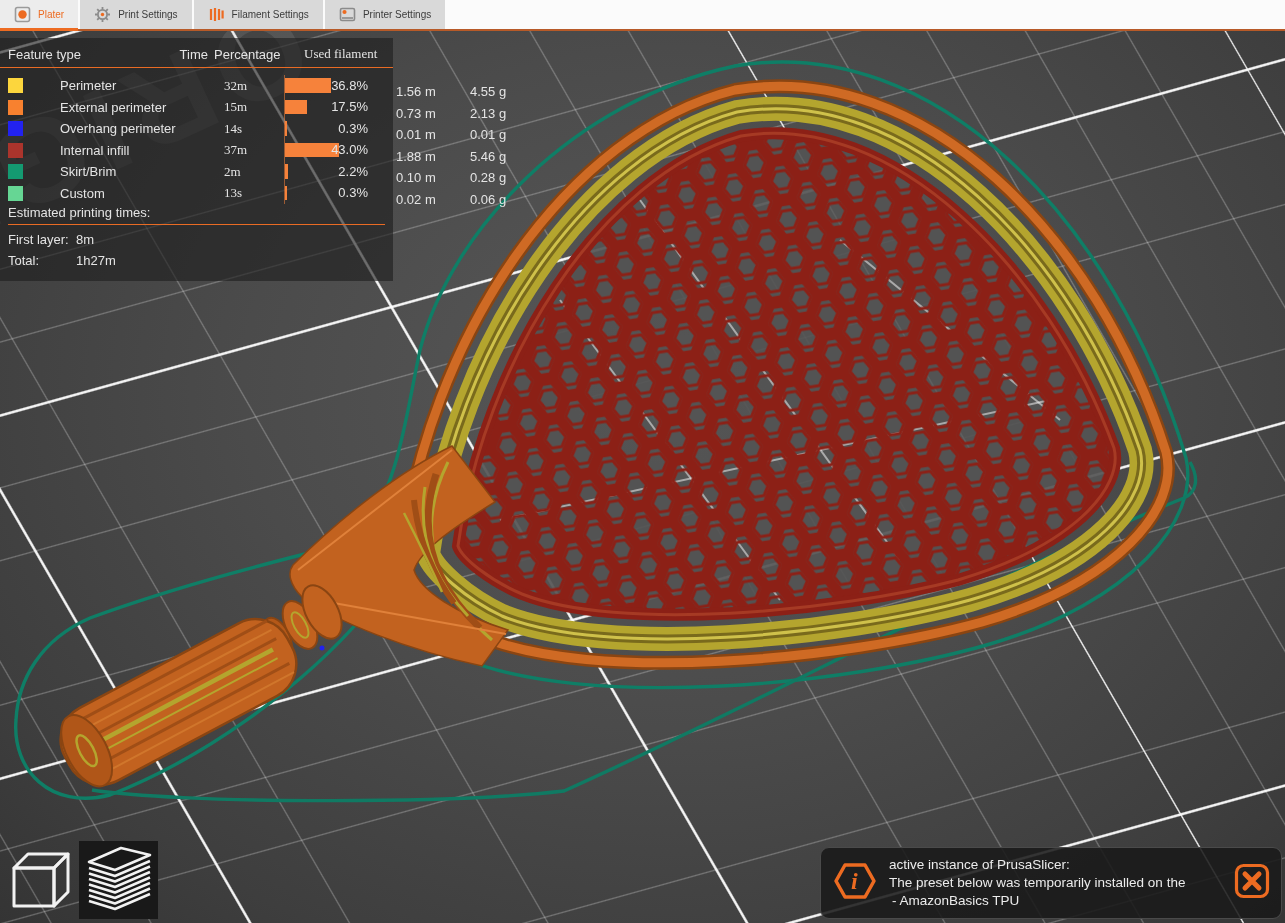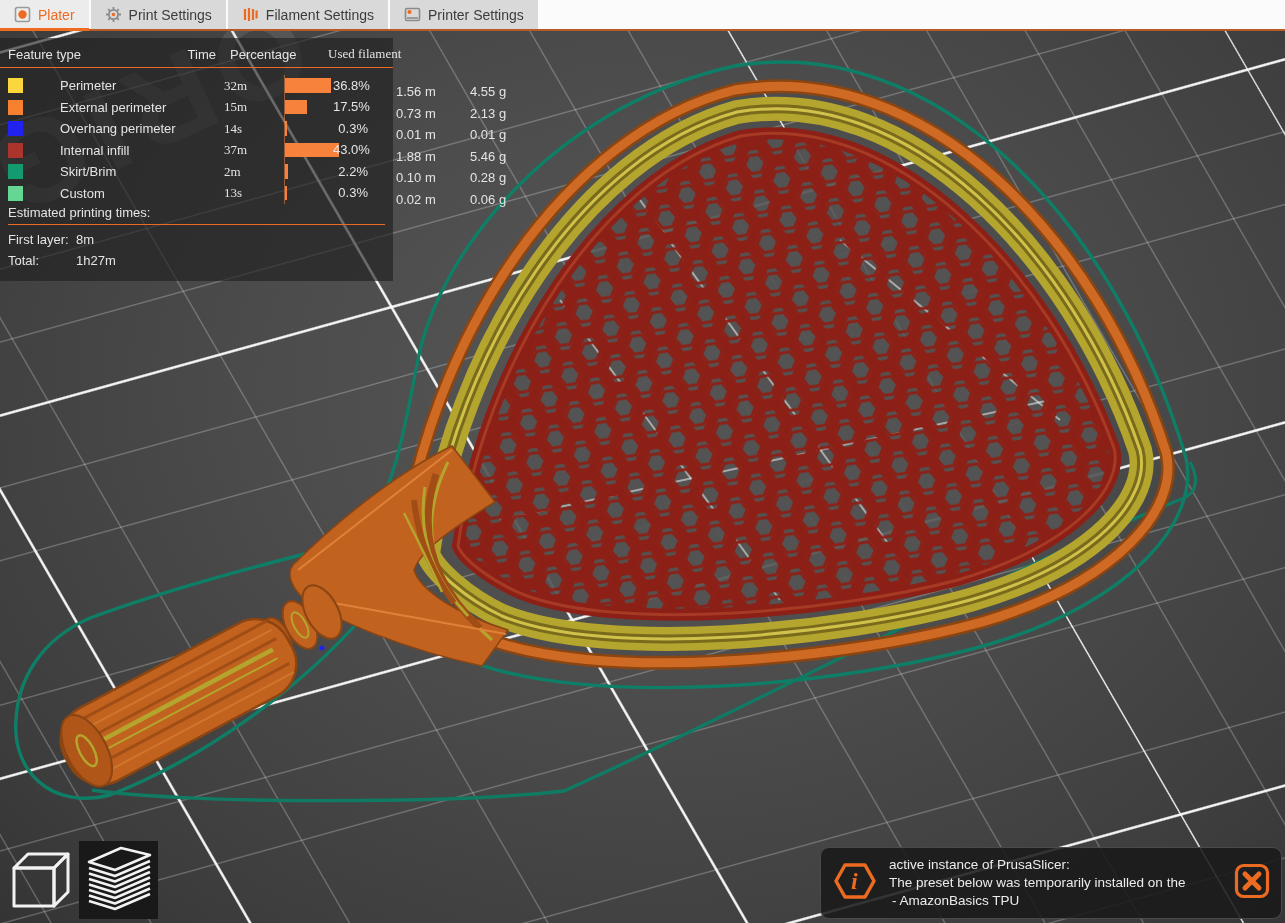--- a/index.html
+++ b/index.html
@@ -1,21 +1,21 @@
 <!DOCTYPE html>
 <html><head>
 <meta charset="utf-8">
 <style>
   html,body{margin:0;padding:0;background:#222;}
   body{width:1285px;height:923px;overflow:hidden;font-family:"Liberation Sans",sans-serif;-webkit-font-smoothing:antialiased;}
   .app{position:relative;width:1285px;height:923px;}
 
   
   .tabbar{position:absolute;top:0;left:0;width:1285px;height:31px;background:#fbfbfb;display:flex;align-items:stretch;border-bottom:2px solid #b75a28;box-sizing:border-box;}
-  .tab{display:flex;align-items:center;gap:7px;padding:0 14px;background:#d9d9d9;margin-right:2px;color:#3c3c3c;font-size:14px;cursor:pointer;position:relative;}
+  .tab{display:flex;align-items:center;gap:7px;padding:0 14px;background:#d9d9d9;margin-right:2px;color:#3c3c3c;font-size:10px;cursor:pointer;position:relative;}
   .tab.active{background:#ececec;color:#ed6b21;}
   .tab.active::after{content:"";position:absolute;left:0;right:0;bottom:-2px;height:3px;background:#ed6b21;}
   .tab .ticon{display:flex;align-items:center;}
 
   
   .viewport{position:absolute;top:31px;left:0;width:1285px;height:892px;overflow:hidden;background:#464646;}
   .bedshade{position:absolute;inset:0;background:radial-gradient(ellipse at 52% 40%, #585858 0%, #4b4b4b 45%, #3e3e3e 80%, #343434 100%);}
   .grid{position:absolute;left:-60%;top:-60%;width:240%;height:240%;}
   .grid-shallow{transform:rotate(-15.5deg);background-image:
      repeating-linear-gradient(to bottom, rgba(255,255,255,.92) 0 2px, transparent 2px 350px),
@@ -23,31 +23,31 @@
      background-position:0 18px;}
   .grid-steep{transform:rotate(-30deg);background-image:
      repeating-linear-gradient(to right, rgba(255,255,255,.92) 0 2px, transparent 2px 430px),
      repeating-linear-gradient(to right, rgba(255,255,255,.27) 0 1px, transparent 1px 86px);
      background-position:52px 0;}
   .watermark{position:absolute;left:330px;top:70px;font-size:118px;font-weight:bold;letter-spacing:10px;color:rgba(200,200,200,0.13);white-space:nowrap;transform:rotate(155deg);transform-origin:0 0;pointer-events:none;}
   .scene{position:absolute;inset:0;width:100%;height:100%;}
 
   
   .legend{position:absolute;left:0;top:7px;width:393px;background:rgba(32,32,32,0.64);color:#e4e4e4;font-size:13px;padding:6px 0 10px 0;box-sizing:border-box;}
-  .lhead{display:grid;grid-template-columns:156px 44px 84px 108px;align-items:center;padding:2px 8px 5px 8px;gap:8px;}
+  .lhead{display:grid;grid-template-columns:156px 44px 84px 108px;align-items:center;padding:2px 8px 5px 8px;}
   .lhead .h-time{text-align:right;}
   .lhead .h-pct{padding-left:6px;}
   .lhead .h-used{padding-left:12px;font-family:Liberation Serif, serif;}
   .lrule{border:none;border-top:1px solid #e96b24;margin:0 0 4px 0;}
   .lrow{display:grid;grid-template-columns:24px 132px 36px 84px 46px 54px;align-items:center;height:21.5px;padding:0 8px;gap:28px;}
   .sw{width:15px;height:15px;}
   .c-time{padding-left:4px;font-family:Liberation Serif, serif;}
   .c-pct{position:relative;text-align:right;height:21.5px;line-height:21.5px;border-left:1px solid rgba(246,130,59,.55);}
   .c-pct .bar{position:absolute;left:0;top:3.5px;height:14.5px;background:#f6823b;}
-  .c-pct span{position:relative;padding-left:48px;}
+  .c-pct span{position:relative;}
   .c-len,.c-wt{text-align:left;margin-top:12px;}
   .ltimes{padding:4px 8px 0 8px;}
   .ltimes .trow{display:grid;grid-template-columns:68px auto;height:21px;align-items:center;}
   .lrule2{border:none;border-top:1px solid #e96b24;margin:4px 0 4px 0;}
 
   
   .viewbtns{position:absolute;left:0;bottom:4px;display:flex;}
   .vbtn{width:79px;height:78px;display:flex;align-items:center;justify-content:center;cursor:pointer;}
   .vbtn.active{background:#191919;}
 

